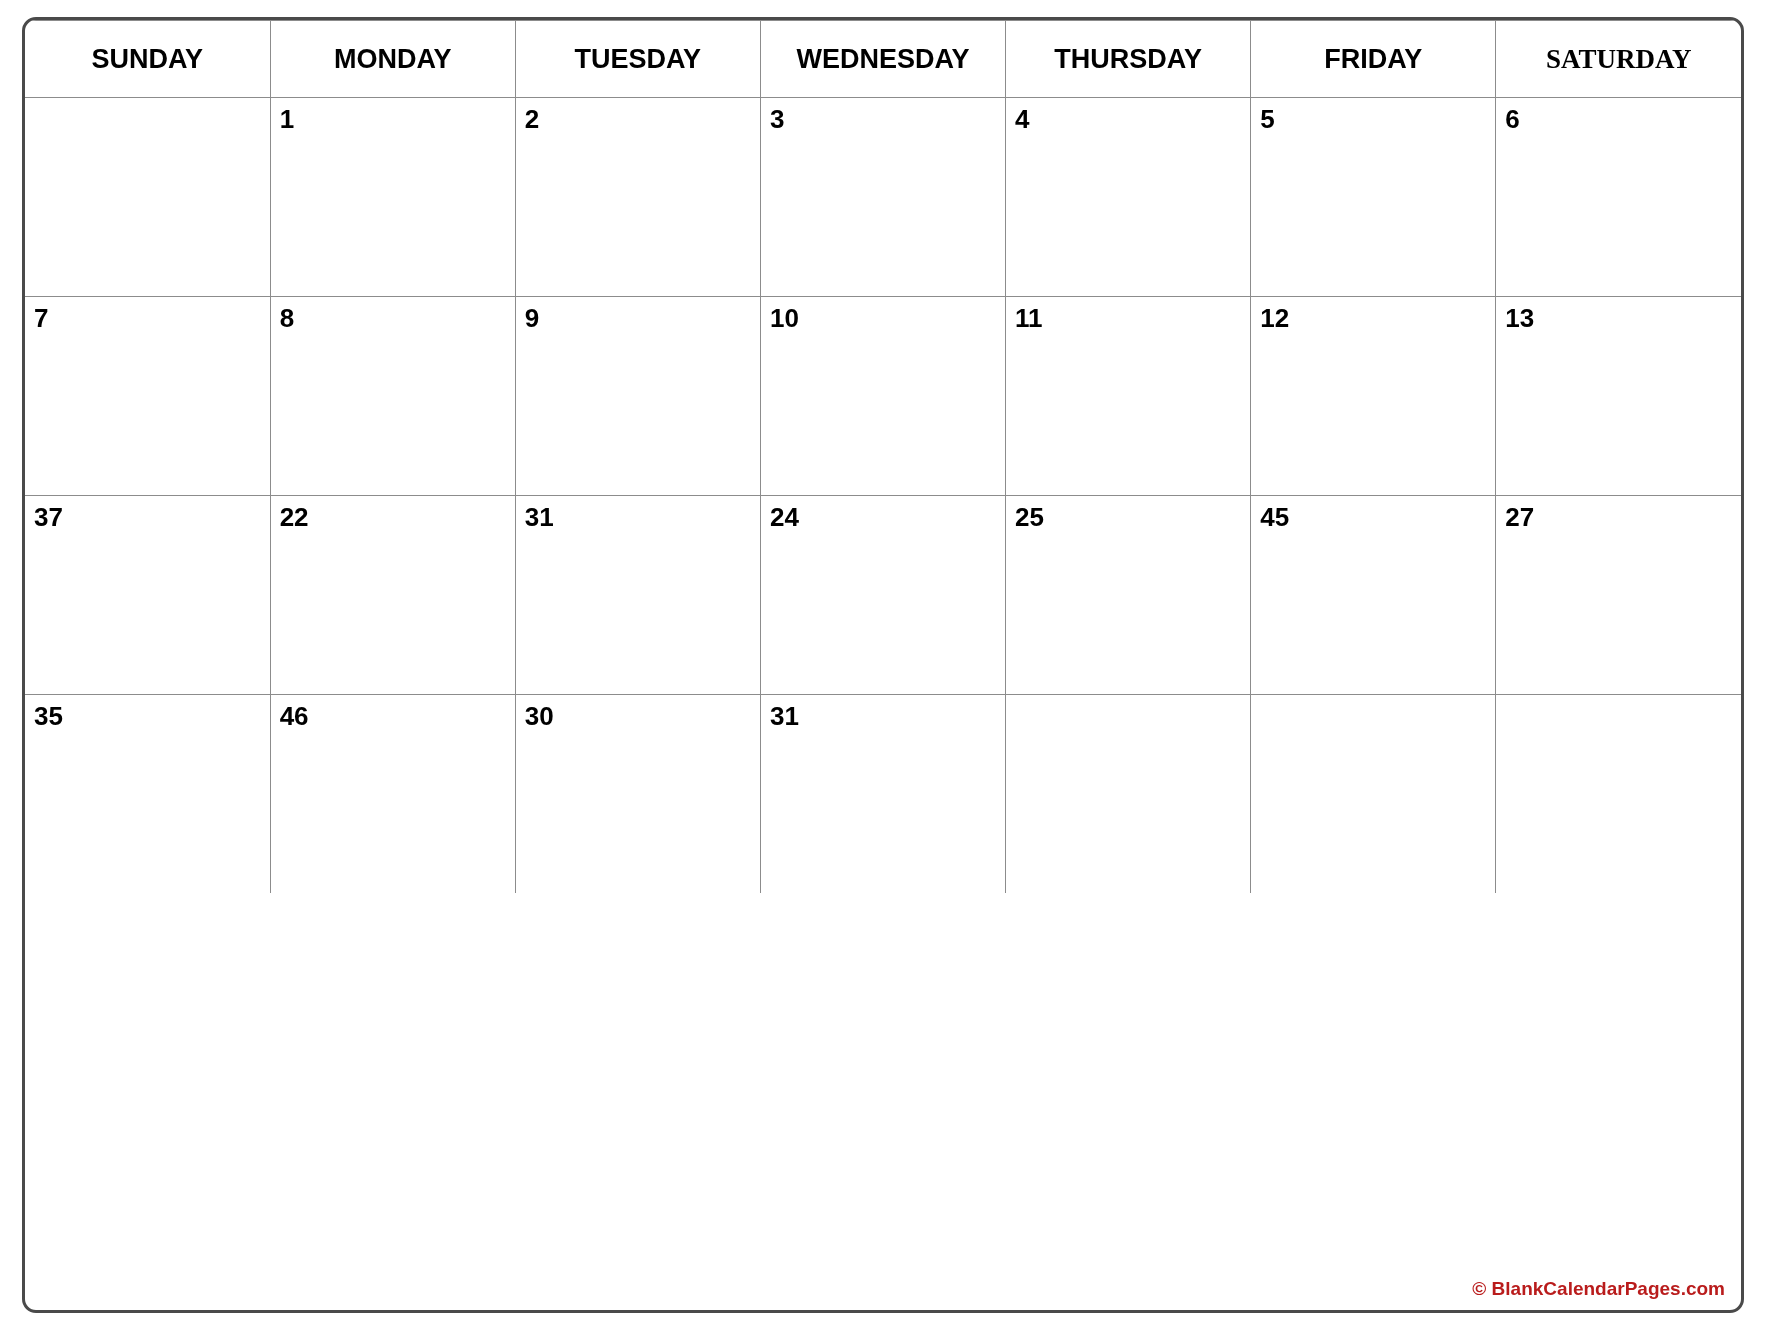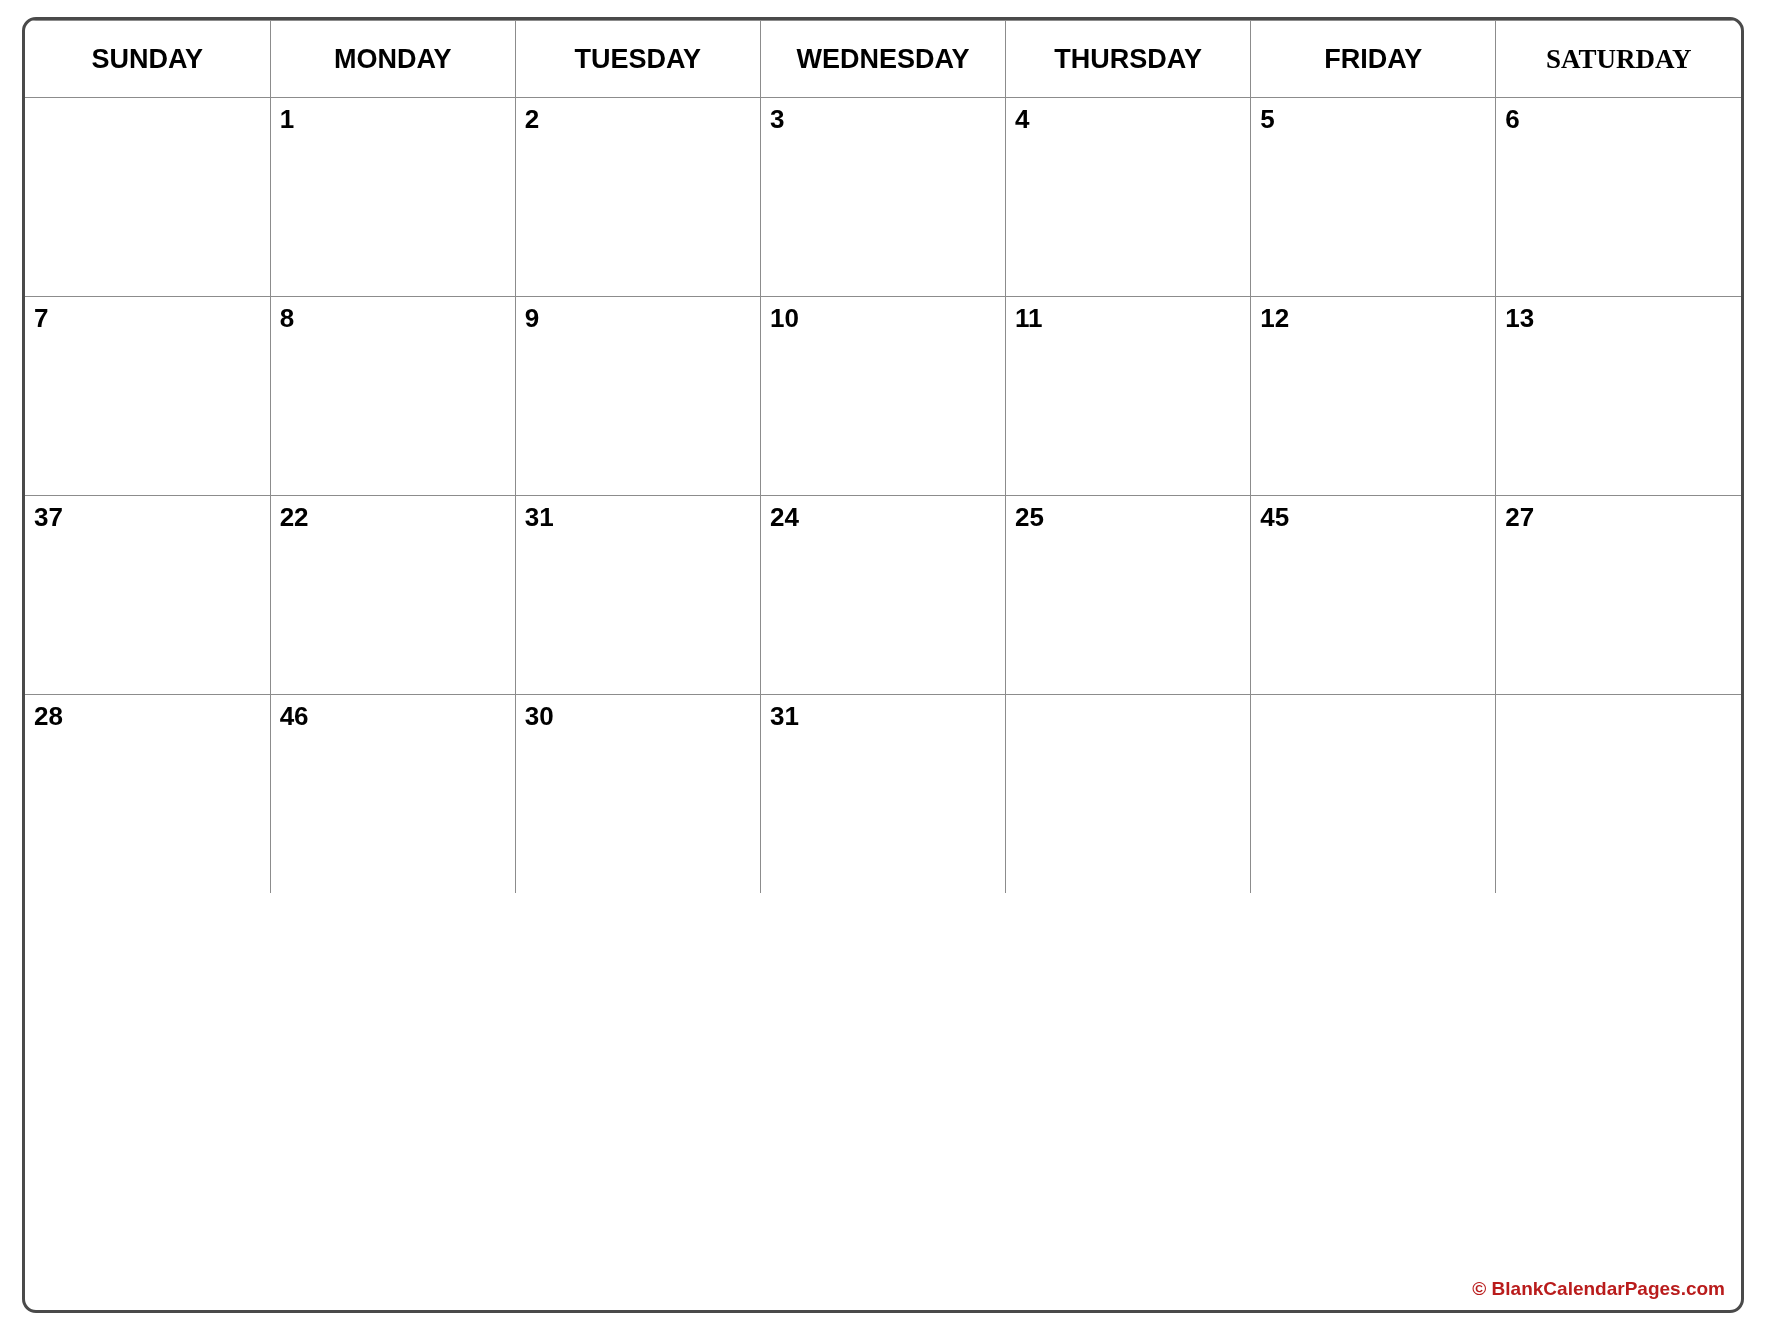--- a/index.html
+++ b/index.html
@@ -169,21 +169,21 @@
           </td>
         <td>
             <span class="daynum">45</span>
           </td>
         <td>
             <span class="daynum">27</span>
           </td>
       </tr>
       <tr>
         <td>
-            <span class="daynum">28</span>
+            <span class="daynum">35</span>
           </td>
         <td>
             <span class="daynum">46</span>
           </td>
         <td>
             <span class="daynum">30</span>
           </td>
         <td>
             <span class="daynum">31</span>
           </td>

